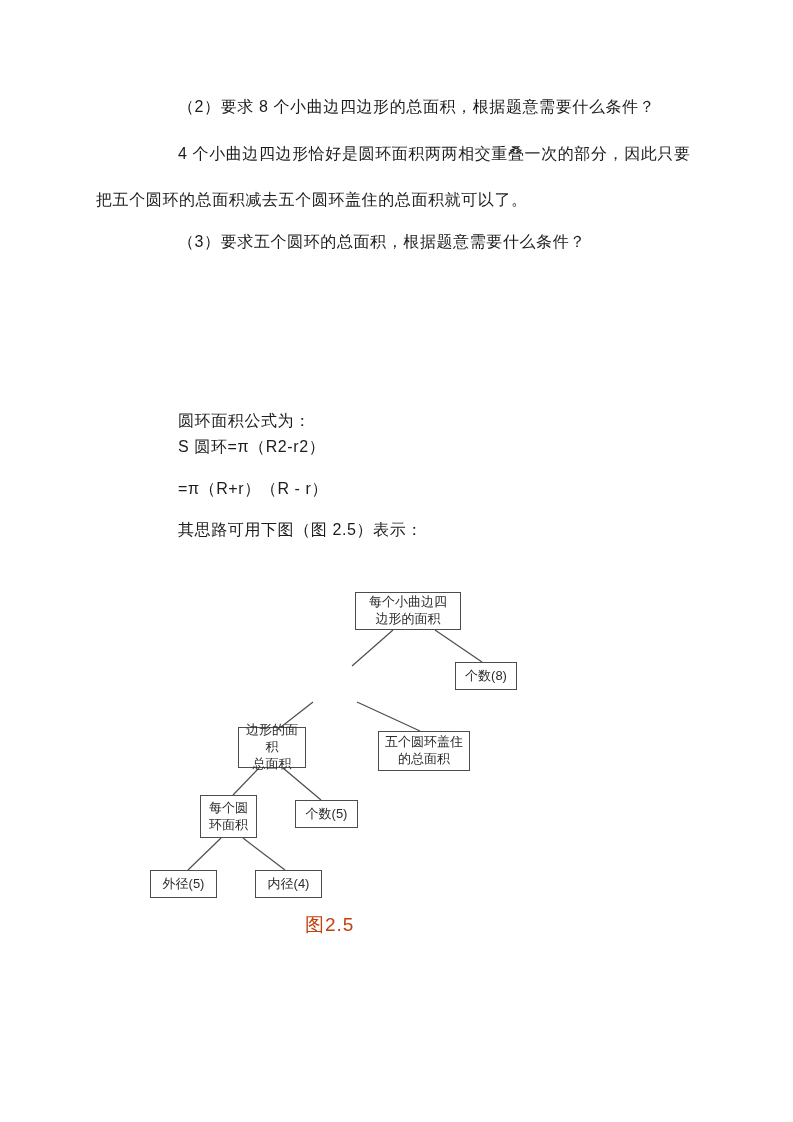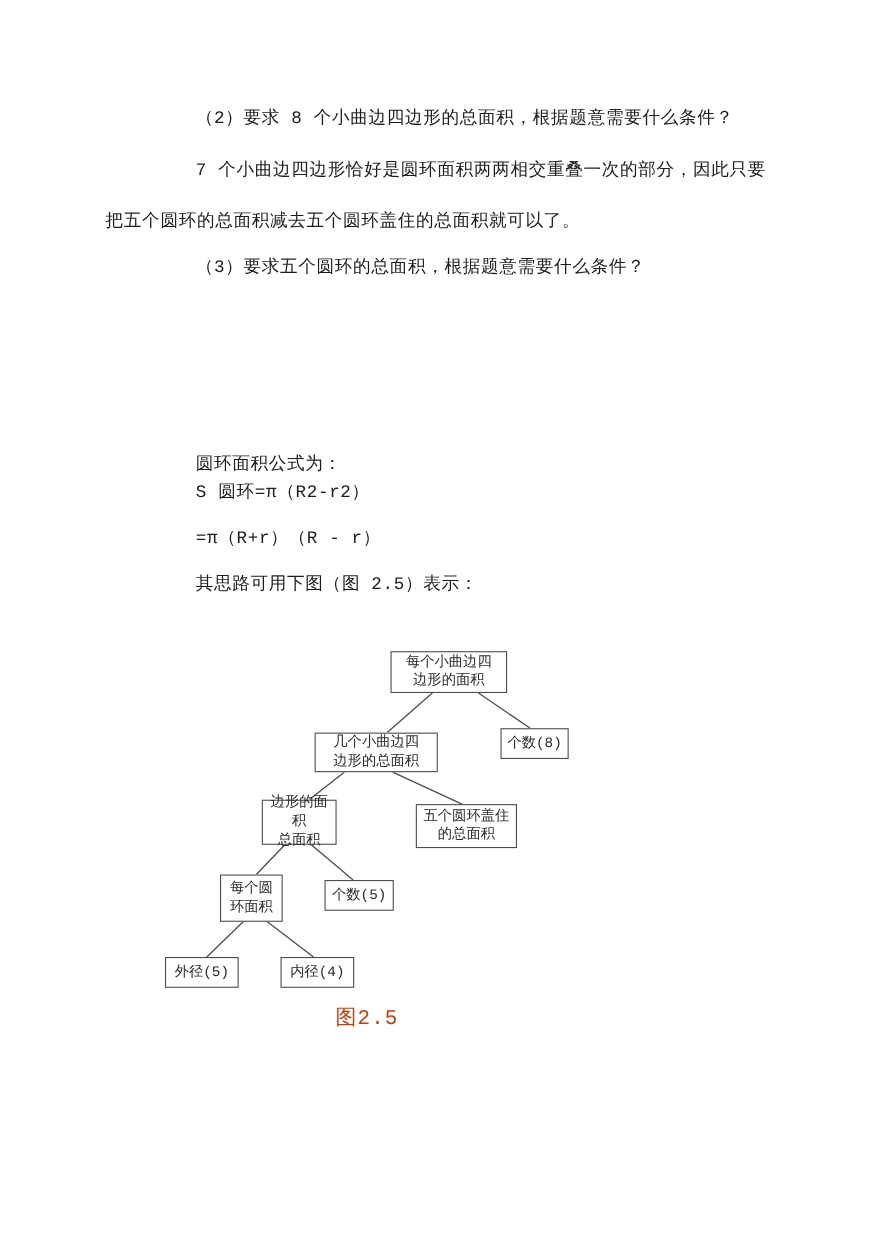--- a/index.html
+++ b/index.html
@@ -6,21 +6,20 @@
   html, body { background: #fafafa; }
   body {
     width: 793px; height: 1122px;
     font-family: "Liberation Sans", "DejaVu Sans", sans-serif;
   }
   .page {
     position: relative;
     width: 793px; height: 1122px;
     background: #ffffff;
     overflow: hidden;
-    font-family: Liberation Mono, monospace;
   }
   .txt {
     position: absolute;
     font-size: 16px;
     color: #1c1c1c;
     letter-spacing: 0.6px;
     white-space: nowrap;
   }
   .node {
     position: absolute;
@@ -49,43 +48,41 @@
     width: 793px; height: 1122px;
     z-index: 1;
   }
 </style>
 </head>
 <body>
 
 <div class="page">
 
   <div class="txt" style="left:178px; top:97px">（2）要求 8 个小曲边四边形的总面积，根据题意需要什么条件？</div>
-  <div class="txt" style="left:178px; top:144px">7 个小曲边四边形恰好是圆环面积两两相交重叠一次的部分，因此只要</div>
+  <div class="txt" style="left:178px; top:144px">4 个小曲边四边形恰好是圆环面积两两相交重叠一次的部分，因此只要</div>
   <div class="txt" style="left:96px;  top:190px">把五个圆环的总面积减去五个圆环盖住的总面积就可以了。</div>
   <div class="txt" style="left:178px; top:232px">（3）要求五个圆环的总面积，根据题意需要什么条件？</div>
   <div class="txt" style="left:178px; top:411px">圆环面积公式为：</div>
   <div class="txt" style="left:178px; top:437px">S 圆环=π（R2-r2）</div>
   <div class="txt" style="left:178px; top:479px">=π（R+r）（R - r）</div>
   <div class="txt" style="left:178px; top:520px">其思路可用下图（图 2.5）表示：</div>
 
   <svg class="connectors" viewBox="0 0 793 1122" xmlns="http://www.w3.org/2000/svg">
     <line x1="393" y1="630" x2="352" y2="666" stroke="#4d4d4d" stroke-width="1.2"></line>
     <line x1="435" y1="630" x2="482" y2="662" stroke="#4d4d4d" stroke-width="1.2"></line>
     <line x1="313" y1="702" x2="281" y2="727" stroke="#4d4d4d" stroke-width="1.2"></line>
     <line x1="357" y1="702" x2="420" y2="731" stroke="#4d4d4d" stroke-width="1.2"></line>
     <line x1="259" y1="768" x2="233" y2="795" stroke="#4d4d4d" stroke-width="1.2"></line>
     <line x1="283" y1="768" x2="321" y2="800" stroke="#4d4d4d" stroke-width="1.2"></line>
     <line x1="221" y1="838" x2="188" y2="870" stroke="#4d4d4d" stroke-width="1.2"></line>
     <line x1="243" y1="838" x2="285" y2="870" stroke="#4d4d4d" stroke-width="1.2"></line>
   </svg>
 
   <div class="node" style="left:355px; top:592px; width:106px; height:38px">每个小曲边四
 边形的面积</div>
-  <div class="node" style="left:286px; top:666px; width:112px; height:36px">几个小曲边四
-边形的总面积</div>
   <div class="node" style="left:455px; top:662px; width:62px;  height:28px">个数(8)</div>
   <div class="node" style="left:238px; top:727px; width:68px;  height:41px">边形的面积
 总面积</div>
   <div class="node" style="left:378px; top:731px; width:92px;  height:40px">五个圆环盖住
 的总面积</div>
   <div class="node" style="left:200px; top:795px; width:57px;  height:43px">每个圆
 环面积</div>
   <div class="node" style="left:295px; top:800px; width:63px;  height:28px">个数(5)</div>
   <div class="node" style="left:150px; top:870px; width:67px;  height:28px">外径(5)</div>
   <div class="node" style="left:255px; top:870px; width:67px;  height:28px">内径(4)</div>

